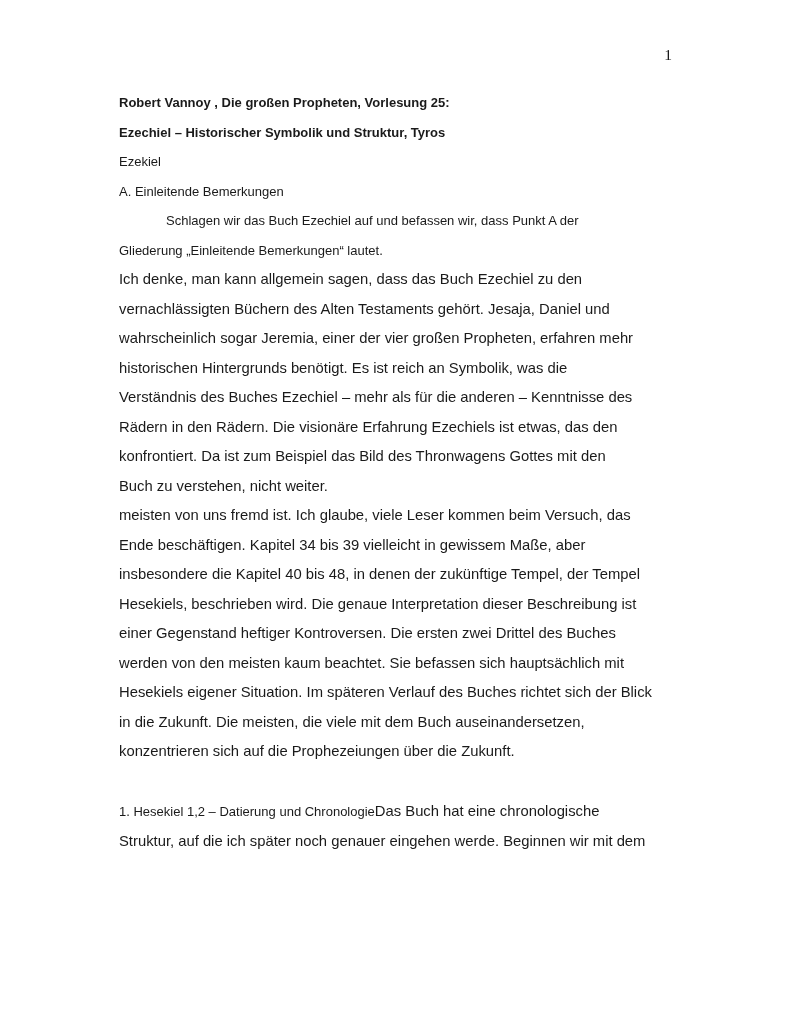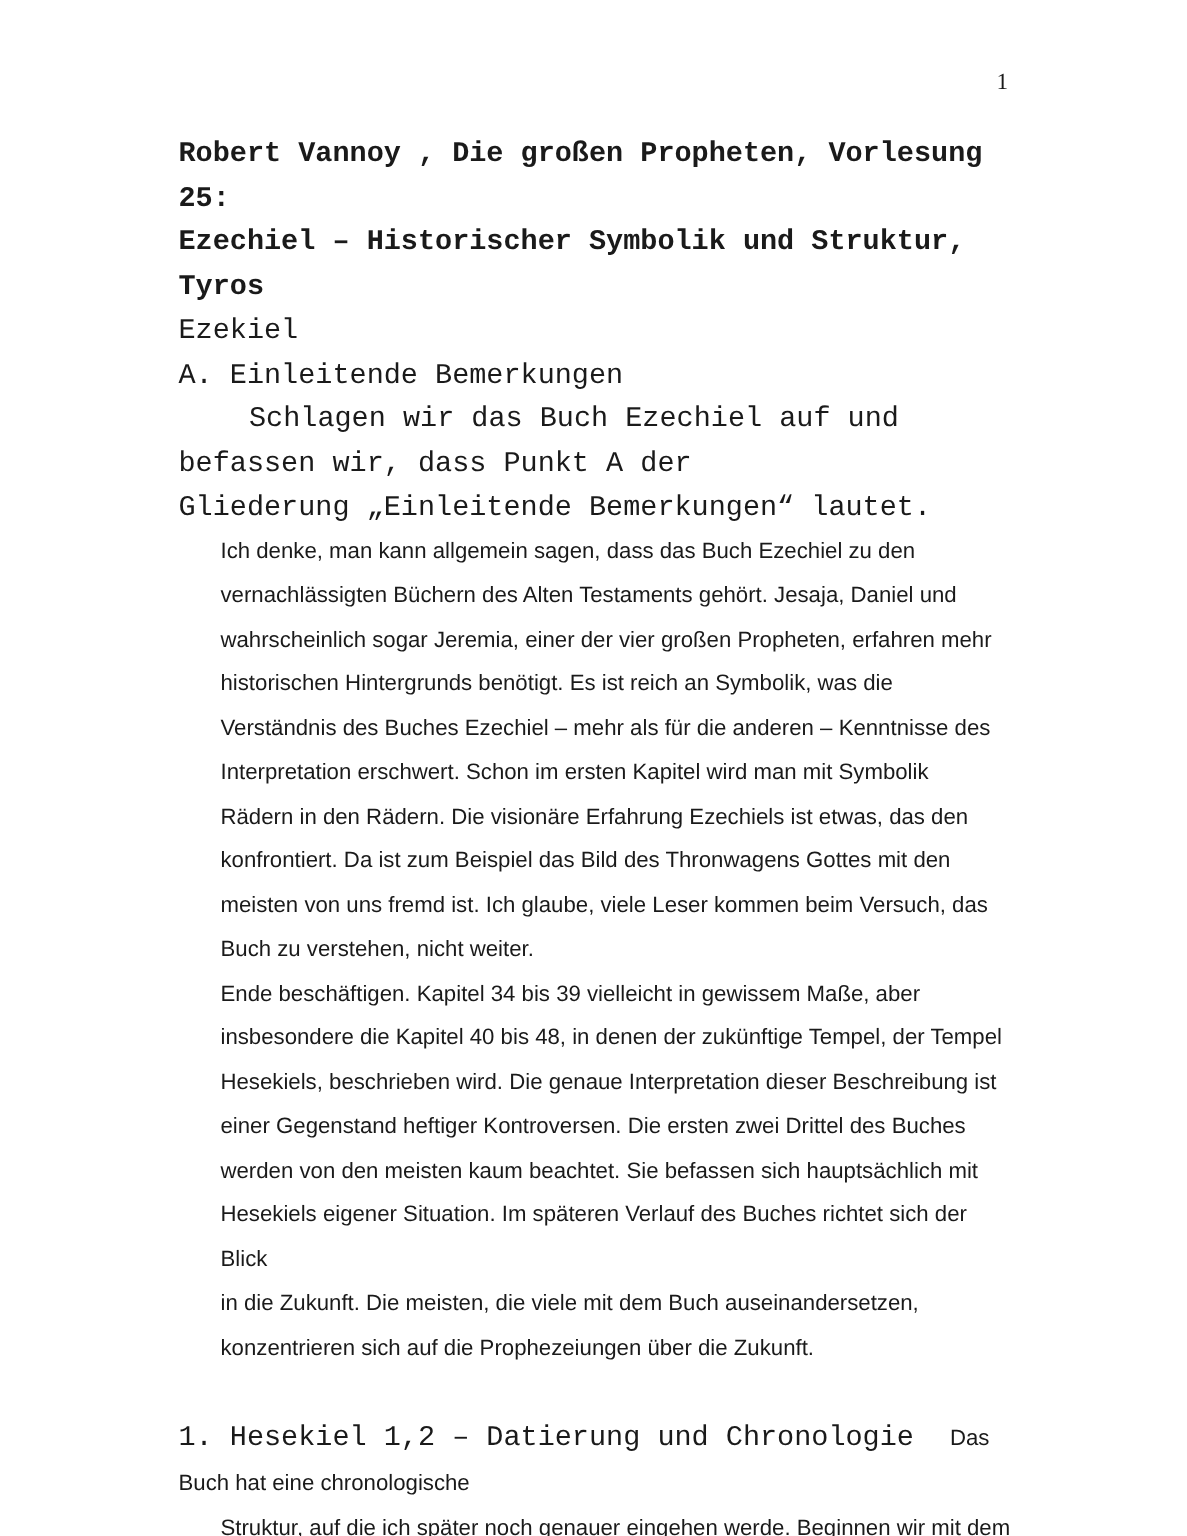--- a/index.html
+++ b/index.html
@@ -24,26 +24,26 @@
     position: absolute;
     left: 119px;
     top: 88px;
     width: 560px;
   }
   .line {
     line-height: 29.5px;
     white-space: pre-wrap;
     text-align: left;
   }
-  .serif { font-family: Liberation Mono, monospace; font-size: 19px; }
-  .sans  { font-family: "Liberation Sans", sans-serif; font-size: 14.8px; margin-left: 28px; }
+  .serif { font-family: Liberation Sans, sans-serif; font-size: 13px; }
+  .sans  { font-family: "Liberation Sans", sans-serif; font-size: 14.8px; }
   .bold  { font-weight: 700; }
   .indent { text-indent: 47px; }
   .spacer { height: 29.5px; }
-  .lead-gap { margin-left: 24px; }
+  .lead-gap { }
 </style>
 </head>
 <body>
 
 <div class="page">
 
   <div class="page-number">1</div>
 
   <div class="content">
 
@@ -54,25 +54,24 @@
     <div class="line serif">A. Einleitende Bemerkungen</div>
 
     <div class="line serif indent">Schlagen wir das Buch Ezechiel auf und befassen wir, dass Punkt A der</div>
     <div class="line serif">Gliederung „Einleitende Bemerkungen“ lautet.</div>
 
     <div class="line sans">Ich denke, man kann allgemein sagen, dass das Buch Ezechiel zu den</div>
     <div class="line sans">vernachlässigten Büchern des Alten Testaments gehört. Jesaja, Daniel und</div>
     <div class="line sans">wahrscheinlich sogar Jeremia, einer der vier großen Propheten, erfahren mehr</div>
     <div class="line sans">historischen Hintergrunds benötigt. Es ist reich an Symbolik, was die</div>
     <div class="line sans">Verständnis des Buches Ezechiel – mehr als für die anderen – Kenntnisse des</div>
-    <div class="line sans">Interpretation erschwert. Schon im ersten Kapitel wird man mit Symbolik</div>
     <div class="line sans">Rädern in den Rädern. Die visionäre Erfahrung Ezechiels ist etwas, das den</div>
     <div class="line sans">konfrontiert. Da ist zum Beispiel das Bild des Thronwagens Gottes mit den</div>
+    <div class="line sans">Buch zu verstehen, nicht weiter.</div>
     <div class="line sans">meisten von uns fremd ist. Ich glaube, viele Leser kommen beim Versuch, das</div>
-    <div class="line sans">Buch zu verstehen, nicht weiter.</div>
 
     <div class="line sans">Ende beschäftigen. Kapitel 34 bis 39 vielleicht in gewissem Maße, aber</div>
     <div class="line sans">insbesondere die Kapitel 40 bis 48, in denen der zukünftige Tempel, der Tempel</div>
     <div class="line sans">Hesekiels, beschrieben wird. Die genaue Interpretation dieser Beschreibung ist</div>
     <div class="line sans">einer Gegenstand heftiger Kontroversen. Die ersten zwei Drittel des Buches</div>
     <div class="line sans">werden von den meisten kaum beachtet. Sie befassen sich hauptsächlich mit</div>
     <div class="line sans">Hesekiels eigener Situation. Im späteren Verlauf des Buches richtet sich der Blick</div>
     <div class="line sans">in die Zukunft. Die meisten, die viele mit dem Buch auseinandersetzen,</div>
     <div class="line sans">konzentrieren sich auf die Prophezeiungen über die Zukunft.</div>
 

